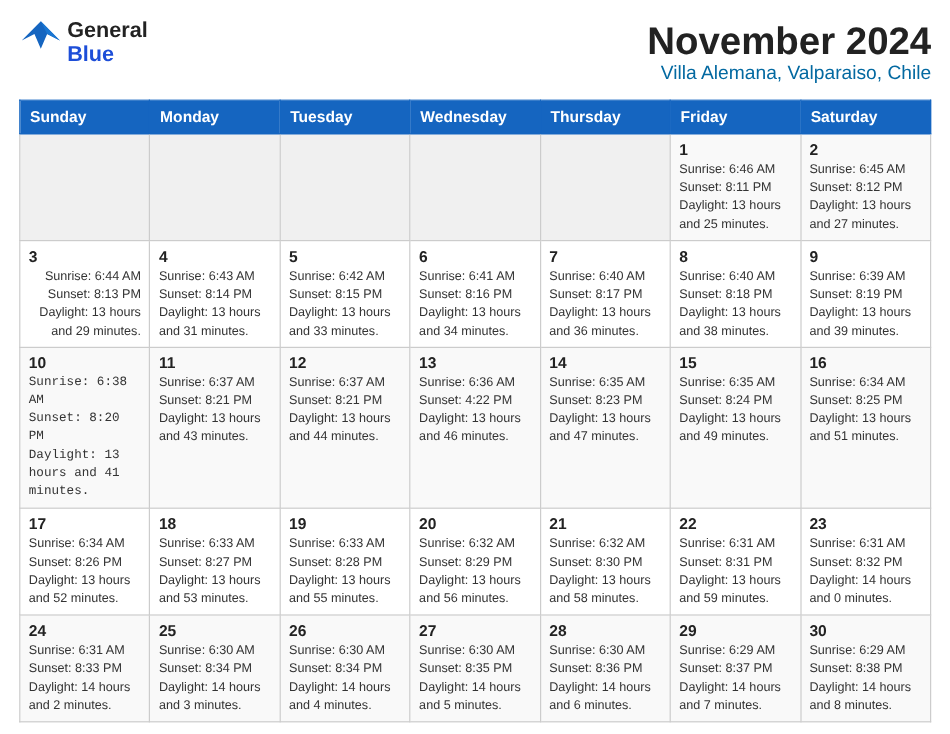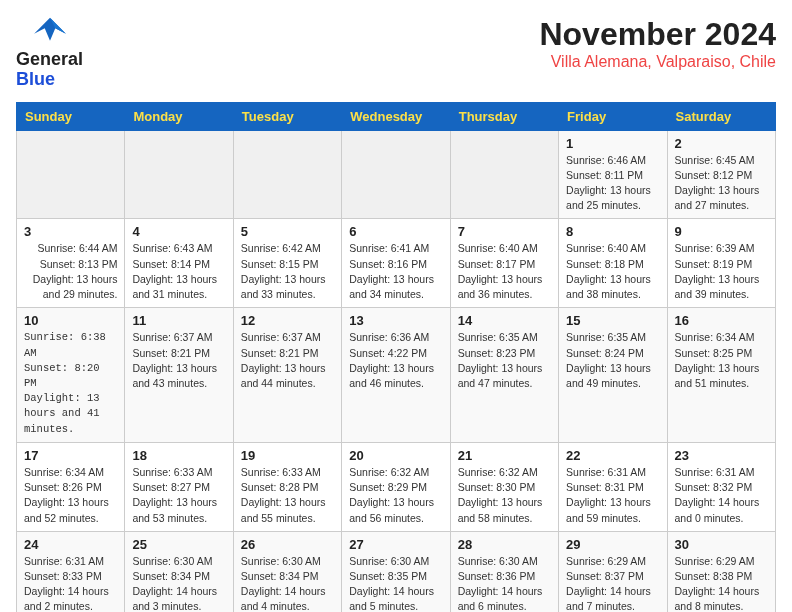--- a/index.html
+++ b/index.html
@@ -19,29 +19,29 @@
     .title-area {
       text-align: right;
     }
     .month-title {
       font-size: 32px;
       font-weight: bold;
       color: #222;
     }
     .location-title {
       font-size: 16px;
-      color: #ef4444;
+      color: #0369a1;
     }
     .calendar {
       width: 100%;
       border-collapse: collapse;
     }
     .calendar th {
       background-color: #1565c0;
-      color: #fde047;
+      color: #ffffff;
       text-align: left;
       padding: 6px 8px;
       font-size: 13px;
       border: 1px solid #1565c0;
     }
     .calendar td {
       border: 1px solid #ccc;
       vertical-align: top;
       padding: 5px 7px;
       width: calc(100% / 7);
@@ -64,23 +64,22 @@
     .day-info {
       font-size: 10.5px;
       color: #333;
       line-height: 1.45;
     }
     .empty-cell {
       background: #f0f0f0 !important;
     }
     .logo-wrap {
       display: flex;
-      align-items: center;
+      align-items: flex-start;
       gap: 4px;
-      flex-direction: column;
     }
     .logo-bird {
       width: 36px;
       height: 30px;
     }
     .logo-name {
       display: flex;
       flex-direction: column;
       line-height: 1.1;
     }

